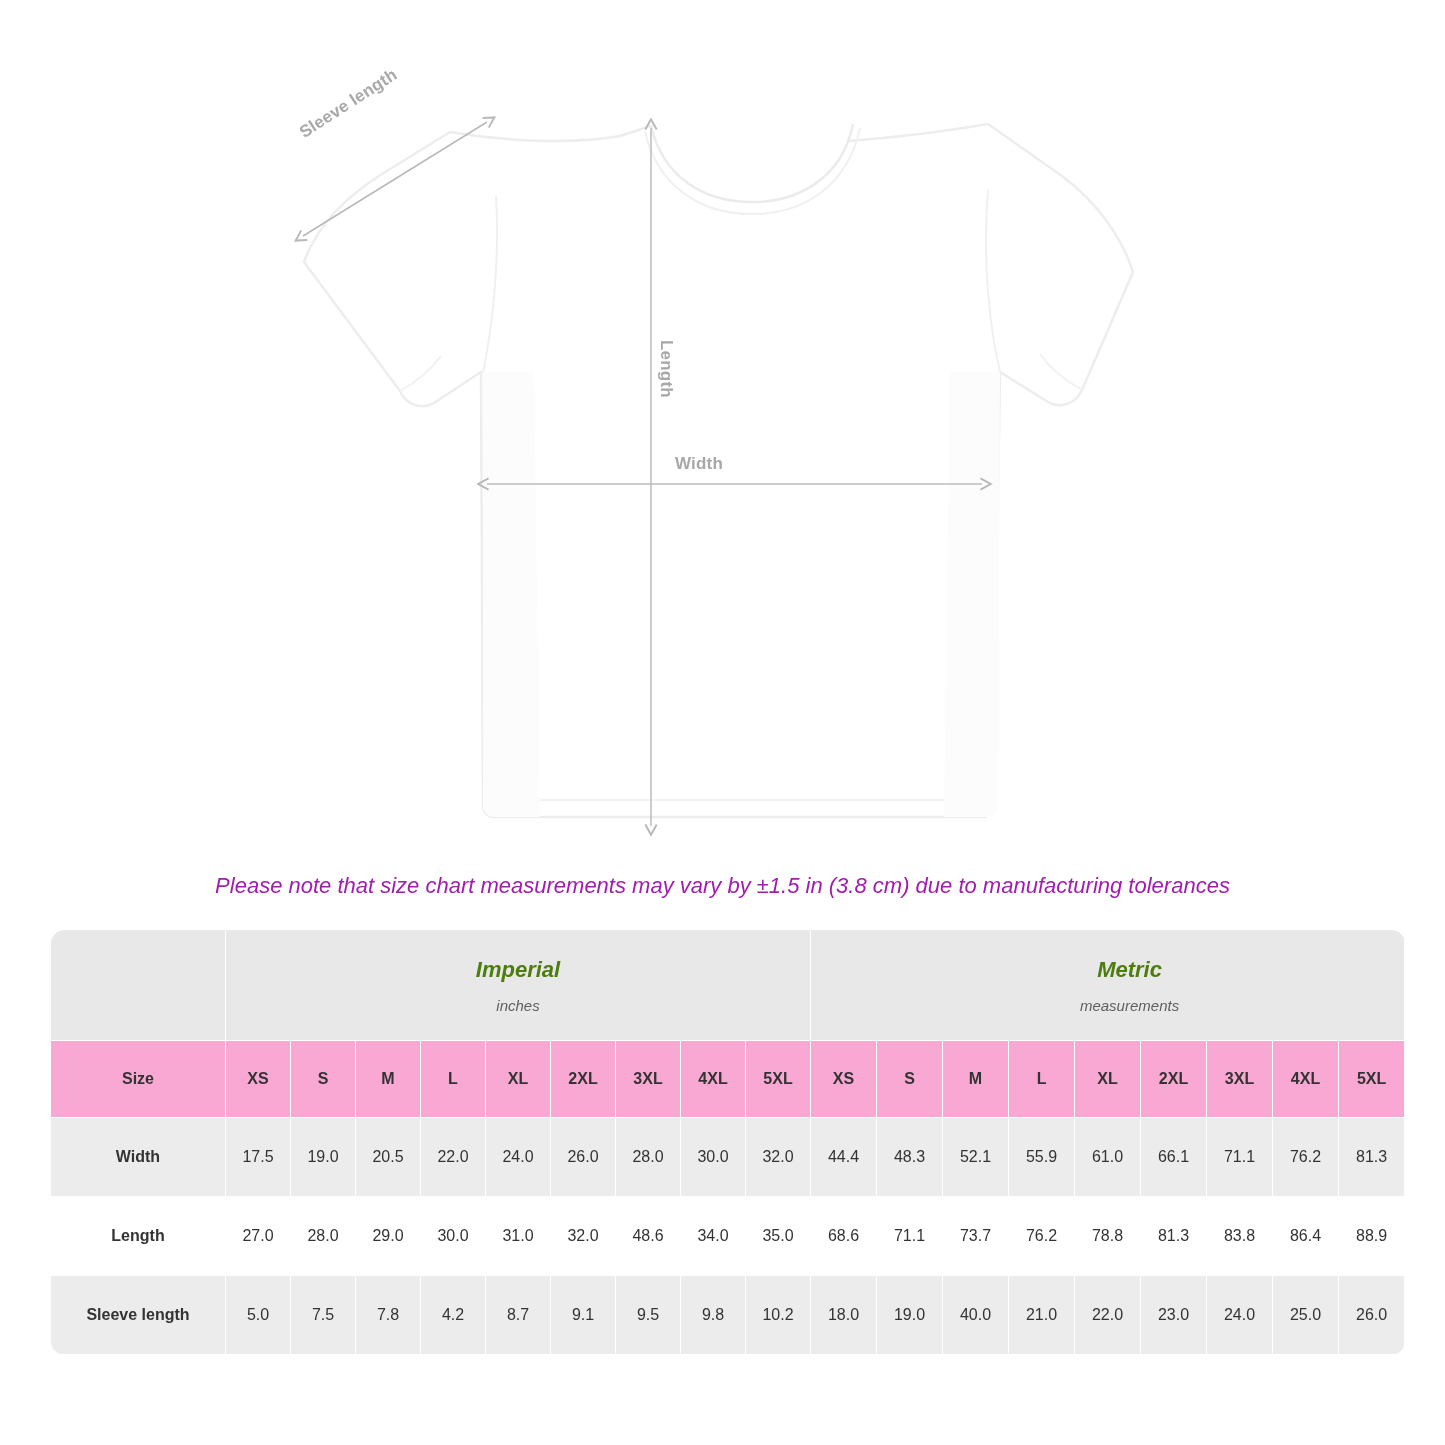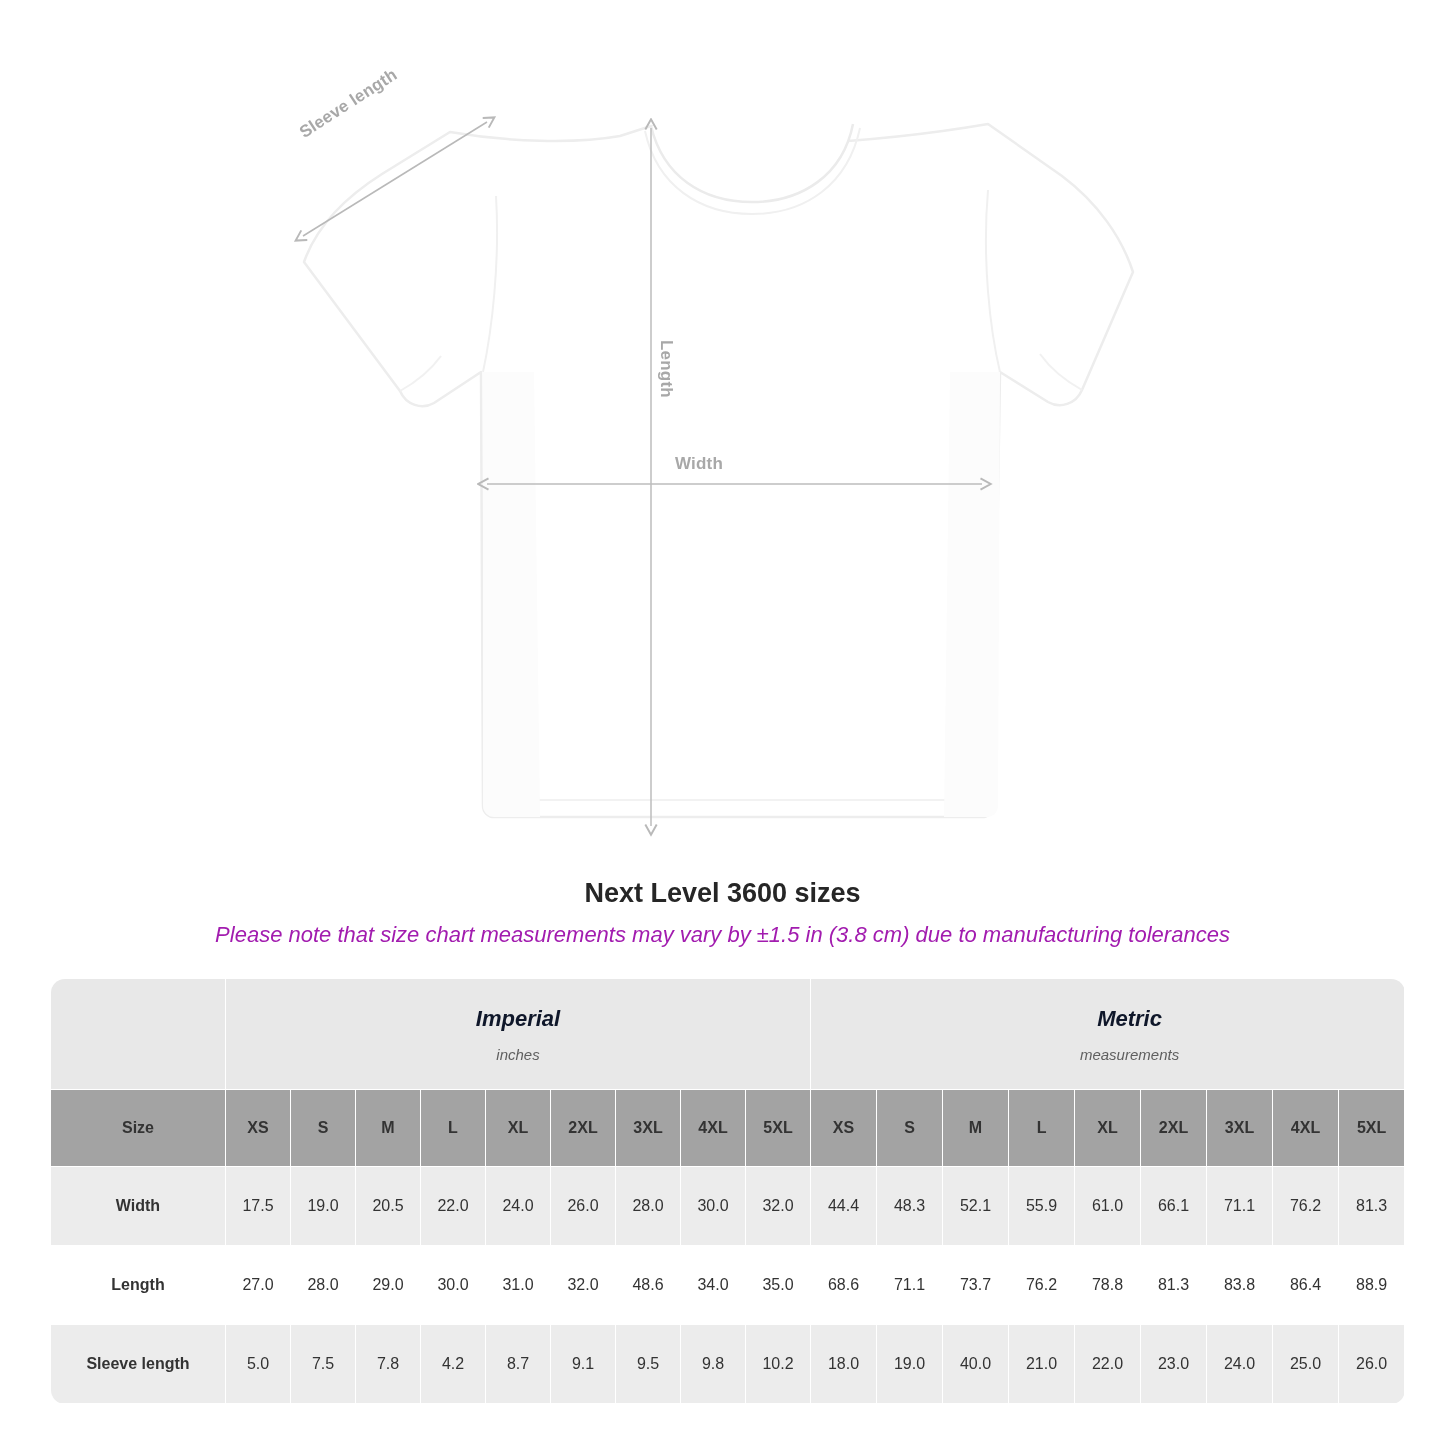--- a/index.html
+++ b/index.html
@@ -96,32 +96,32 @@
     vertical-align: middle;
   }
   .unit-head td.corner {
     border-top-left-radius: 14px;
     border-bottom-left-radius: 0;
   }
   .unit-name {
     font-size: 22px;
     font-style: italic;
     font-weight: bold;
-    color: #0f172a;
+    color: #4d7c0f;
     line-height: 1.25;
   }
   .unit-sub {
     font-size: 15px;
     font-style: italic;
     color: #5f5f5f;
     margin-top: 14px;
   }
   
   .size-head td {
-    background: #a3a3a3;
+    background: #f9a8d4;
     height: 76px;
     vertical-align: middle;
     font-weight: bold;
     font-size: 16px;
     color: #333333;
   }
   .size-head td.rowlabel {
     font-weight: bold;
   }
   
@@ -216,21 +216,20 @@
       <g>
         <line x1="487" y1="484" x2="982" y2="484" stroke="#bdbdbd" stroke-width="1.5" marker-start="url(#arrowStart)" marker-end="url(#arrowEnd)"></line>
       </g>
     </svg>
 
     <div class="anno-label anno-sleeve">Sleeve length</div>
     <div class="anno-label anno-length">Length</div>
     <div class="anno-label anno-width">Width</div>
   </div>
 
-  <div class="title">Next Level 3600 sizes</div>
   <div class="subtitle">Please note that size chart measurements may vary by ±1.5 in (3.8 cm) due to manufacturing tolerances</div>
 
   <div class="table-wrap">
     <table class="size-table">
       <colgroup>
         <col style="width:175px">
         <col style="width:65px">
           <col style="width:65px">
           <col style="width:65px">
         <col style="width:65px">

